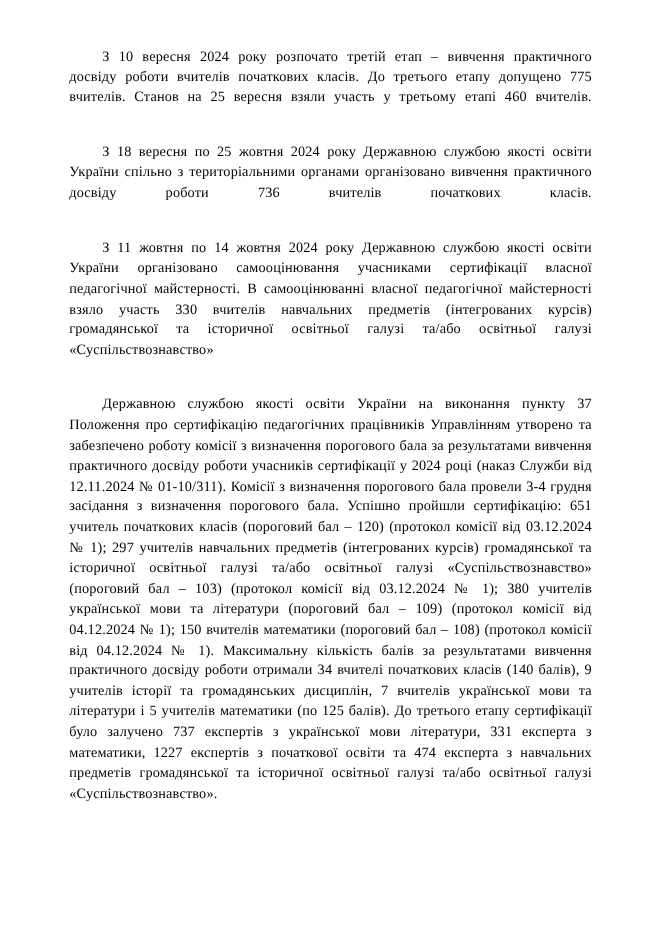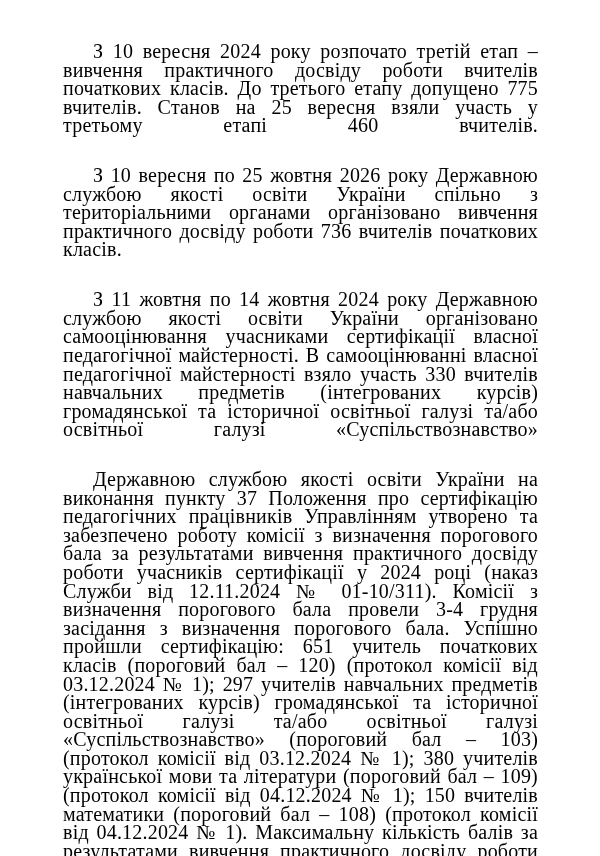--- a/index.html
+++ b/index.html
@@ -25,21 +25,21 @@
     padding: 42px 62px 0 63px;
   }
   .doc-body {
     width: 475px;
   }
   p.para {
     margin: 0 0 0 0;
     text-align: justify;
     text-justify: inter-word;
     text-indent: 30px;
-    font-size: 20px;
+    font-size: 13px;
     line-height: 18.6px;
     letter-spacing: 0.01em;
     word-spacing: 0.02em;
     hyphens: none;
   }
   p.para + p.para {
     margin-top: 12.5px;
   }
   
   p.para::after {
@@ -49,20 +49,20 @@
   }
 </style>
 </head>
 <body>
 
 <div class="page">
   <div class="doc-body">
 
     <p class="para">З 10 вересня 2024 року розпочато третій етап – вивчення практичного досвіду роботи вчителів початкових класів. До третього етапу допущено 775 вчителів. Станов на 25 вересня взяли участь у третьому  етапі 460 вчителів.</p>
 
-    <p class="para">З 10 вересня по 25 жовтня 2026 року Державною службою якості освіти України спільно з територіальними органами організовано вивчення практичного досвіду роботи 736 вчителів початкових класів.</p>
+    <p class="para">З 18 вересня по 25 жовтня 2024 року Державною службою якості освіти України спільно з територіальними органами організовано вивчення практичного досвіду роботи 736 вчителів початкових класів.</p>
 
     <p class="para">З 11 жовтня по 14 жовтня 2024 року Державною службою якості освіти України організовано самооцінювання учасниками сертифікації власної педагогічної майстерності. В самооцінюванні власної педагогічної майстерності взяло участь 330 вчителів навчальних предметів (інтегрованих курсів) громадянської та історичної освітньої галузі та/або освітньої галузі «Суспільствознавство»</p>
 
     <p class="para">Державною службою якості освіти України на виконання пункту 37 Положення про сертифікацію педагогічних працівників Управлінням утворено та забезпечено роботу комісії з визначення порогового бала за результатами вивчення практичного досвіду роботи учасників сертифікації у 2024 році (наказ Служби від 12.11.2024 № 01-10/311). Комісії з визначення порогового бала провели 3-4 грудня засідання з визначення порогового бала. Успішно пройшли сертифікацію: 651 учитель початкових класів (пороговий бал – 120) (протокол комісії від 03.12.2024 № 1); 297 учителів навчальних предметів (інтегрованих курсів) громадянської та історичної освітньої галузі та/або освітньої галузі «Суспільствознавство» (пороговий бал – 103) (протокол комісії від 03.12.2024 № 1); 380 учителів української мови та літератури (пороговий бал – 109) (протокол комісії від 04.12.2024 № 1); 150 вчителів математики (пороговий бал – 108) (протокол комісії від 04.12.2024 № 1). Максимальну кількість балів за результатами вивчення практичного досвіду роботи отримали 34 вчителі початкових класів (140 балів), 9 учителів історії та громадянських дисциплін, 7 вчителів української мови та літератури і 5 учителів математики (по 125 балів). До третього етапу сертифікації було залучено 737 експертів з української мови літератури, 331 експерта з математики, 1227 експертів з початкової освіти та 474 експерта з навчальних предметів громадянської та історичної освітньої галузі та/або освітньої галузі «Суспільствознавство».</p>
 
   </div>
 </div>
 
 </body></html>

